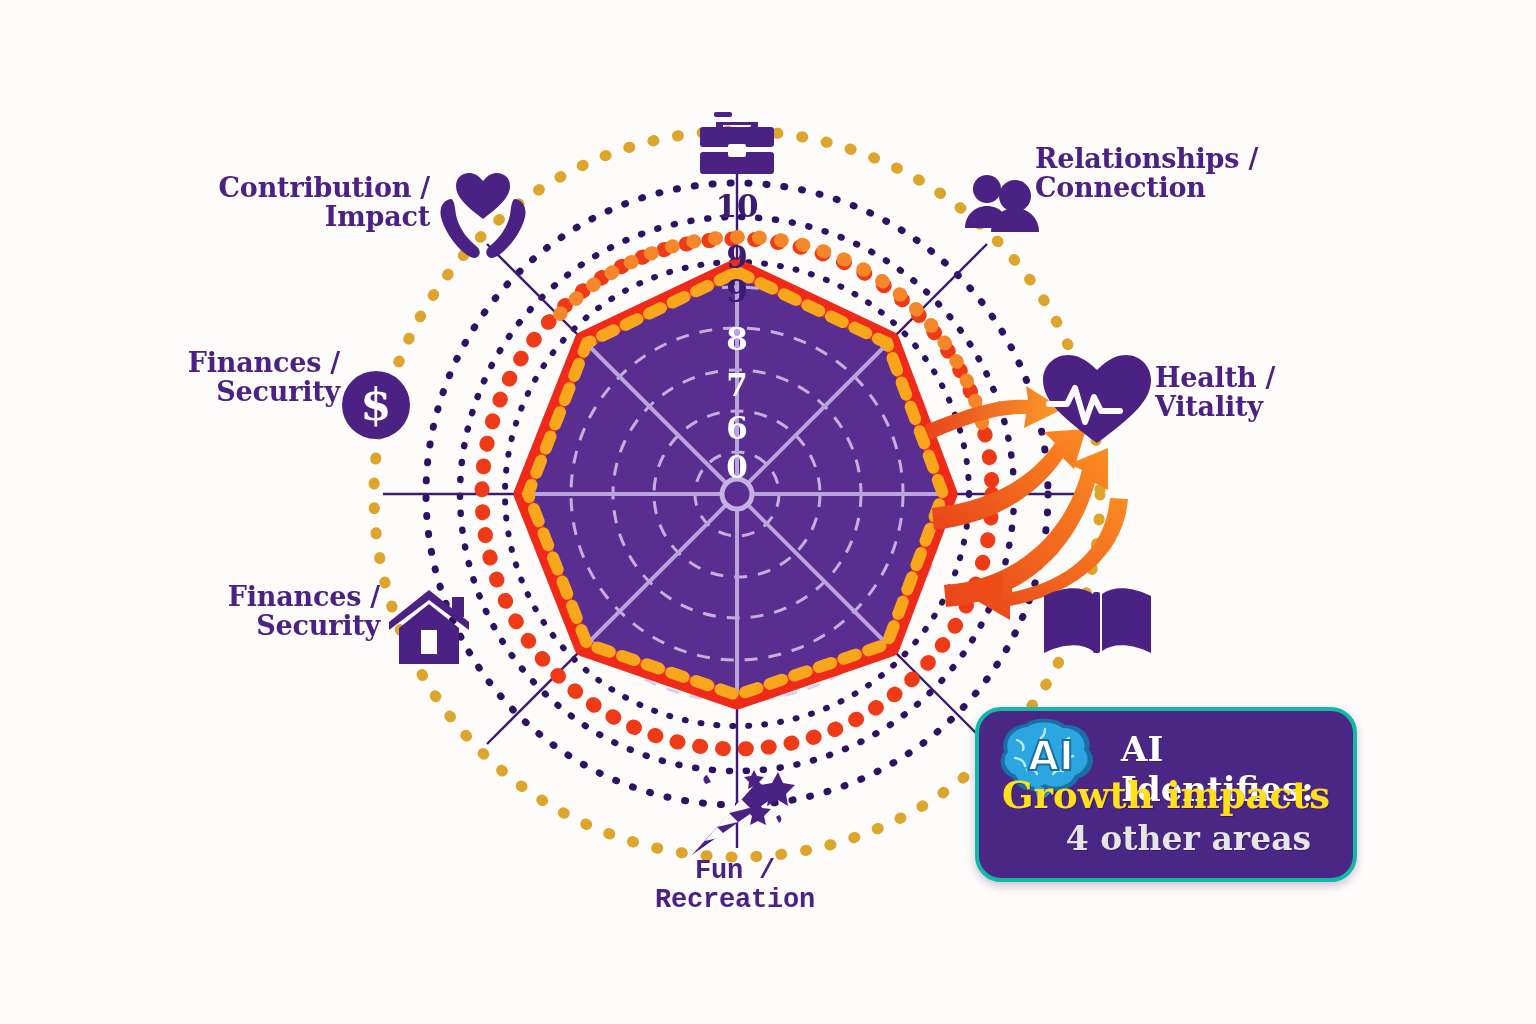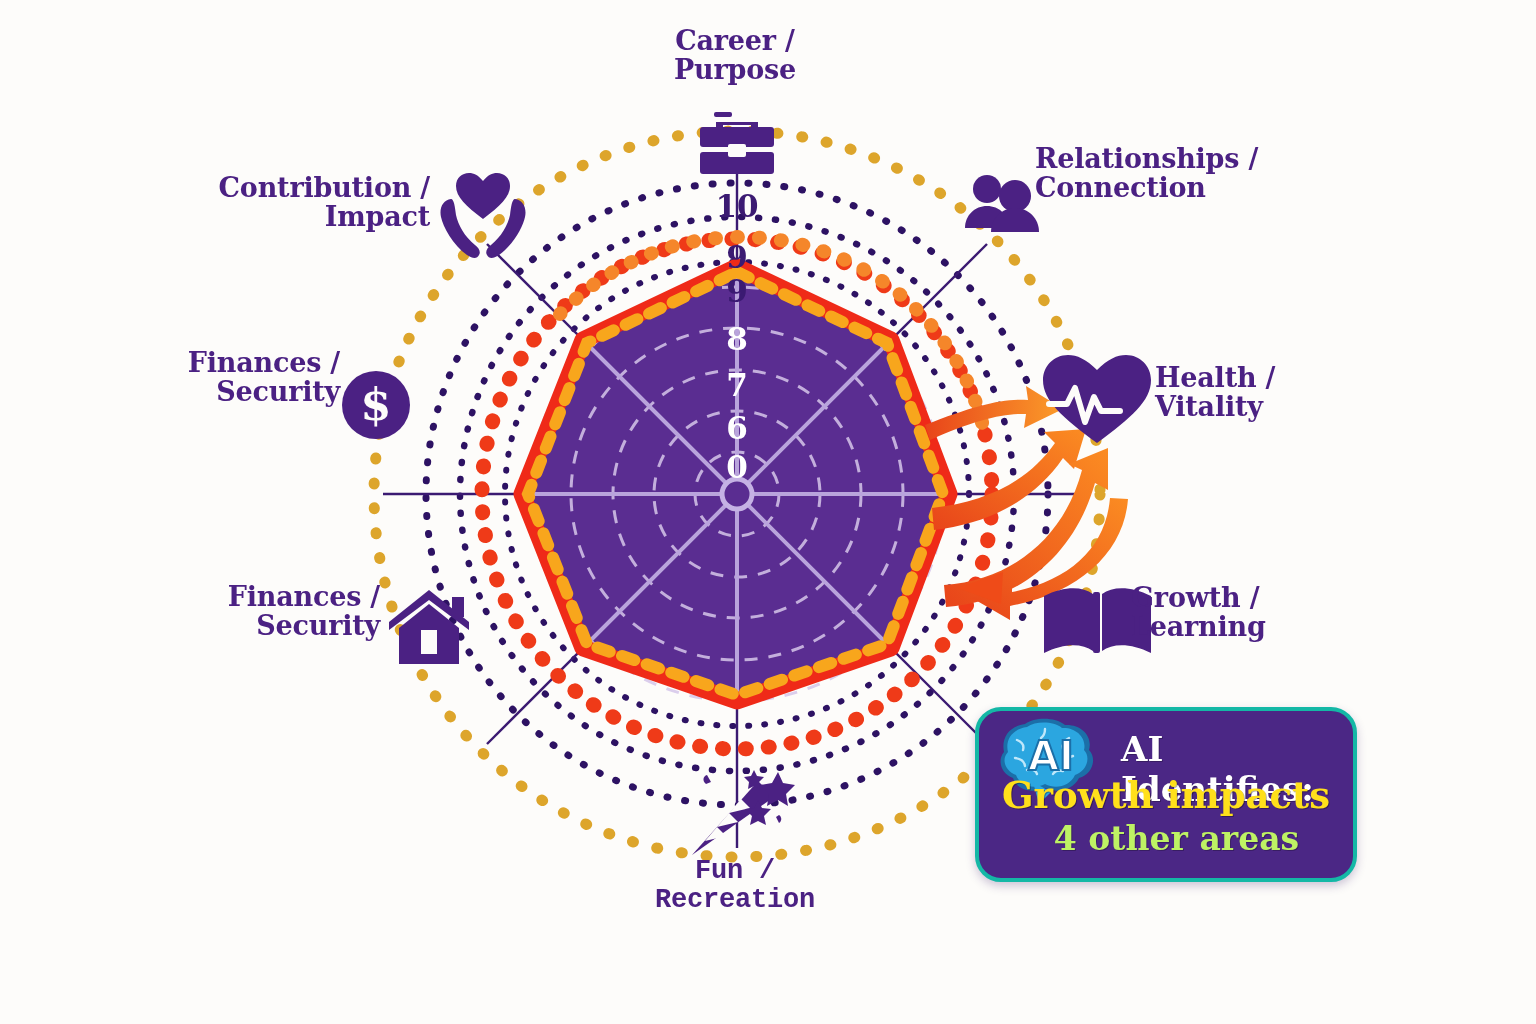--- a/index.html
+++ b/index.html
@@ -39,22 +39,23 @@
     color:#ffffff;font-family:"DejaVu Serif",serif;font-weight:700;font-size:34px;
     text-shadow:1px 1px 0 rgba(0,0,0,.25);
   }
   #ai-line1{
     position:absolute;left:0;top:62px;width:374px;text-align:center;
     color:#ffe01b;font-family:"DejaVu Serif",serif;font-weight:700;font-size:37px;
     text-shadow:1px 1px 0 rgba(0,0,0,.3);
   }
   #ai-line2{
     position:absolute;left:0;top:108px;width:395px;text-align:center;
-    color:#bef264;font-family:"DejaVu Serif",serif;font-weight:700;font-size:33px;
+    color:#e5e5e5;font-family:"DejaVu Serif",serif;font-weight:700;font-size:33px;
     text-shadow:1px 1px 0 rgba(0,0,0,.25);
+    padding-left:12px;
   }
   .tick-dark{fill:#3b1a72;font-family:"DejaVu Serif",serif;font-weight:700;font-size:31px;}
   .tick-light{fill:#ffffff;font-family:"DejaVu Serif",serif;font-weight:700;font-size:31px;}
 </style>
 </head>
 <body>
 
 <div id="stage">
 
   <svg id="chart" viewBox="0 0 1536 1024">
@@ -196,31 +197,27 @@
     <g fill="#4b2183">
       <path d="M483 219 c-17-13-27-22-27-33 0-8 6-13 13-13 5 0 9 2 14 8
                5-6 9-8 14-8 7 0 13 5 13 13 0 11-10 20-27 33z"></path>
       <path d="M451 199 c-8 1-12 9-10 18 2 10 12 28 26 38 6 4 10 4 12 0 2-3 0-7-4-10
                -10-8-17-20-19-30 -1-8-2-16-5-16z"></path>
       <path d="M515 199 c8 1 12 9 10 18 -2 10-12 28-26 38 -6 4-10 4-12 0 -2-3 0-7 4-10
                10-8 17-20 19-30 1-8 2-16 5-16z"></path>
     </g>
   </svg>
 
-  <div class="axis-label al-c" style="left:625px;top:26px;width:220px;">Career /
-Purpose</div>
 
   <div class="axis-label al-l" style="left:1035px;top:144px;width:230px;">Relationships /
 Connection</div>
 
   <div class="axis-label al-l" style="left:1155px;top:363px;width:200px;">Health /
 Vitality</div>
 
-  <div class="axis-label al-l" style="left:1131px;top:583px;width:200px;">Growth /
-Learning</div>
 
   <div class="axis-label al-c" style="left:625px;top:857px;width:220px;font-family:Liberation Mono, monospace;">Fun /
 Recreation</div>
 
   <div class="axis-label al-r" style="left:165px;top:582px;width:215px;">Finances /
 Security</div>
 
   <div class="axis-label al-r" style="left:125px;top:348px;width:215px;">Finances /
 Security</div>
 

